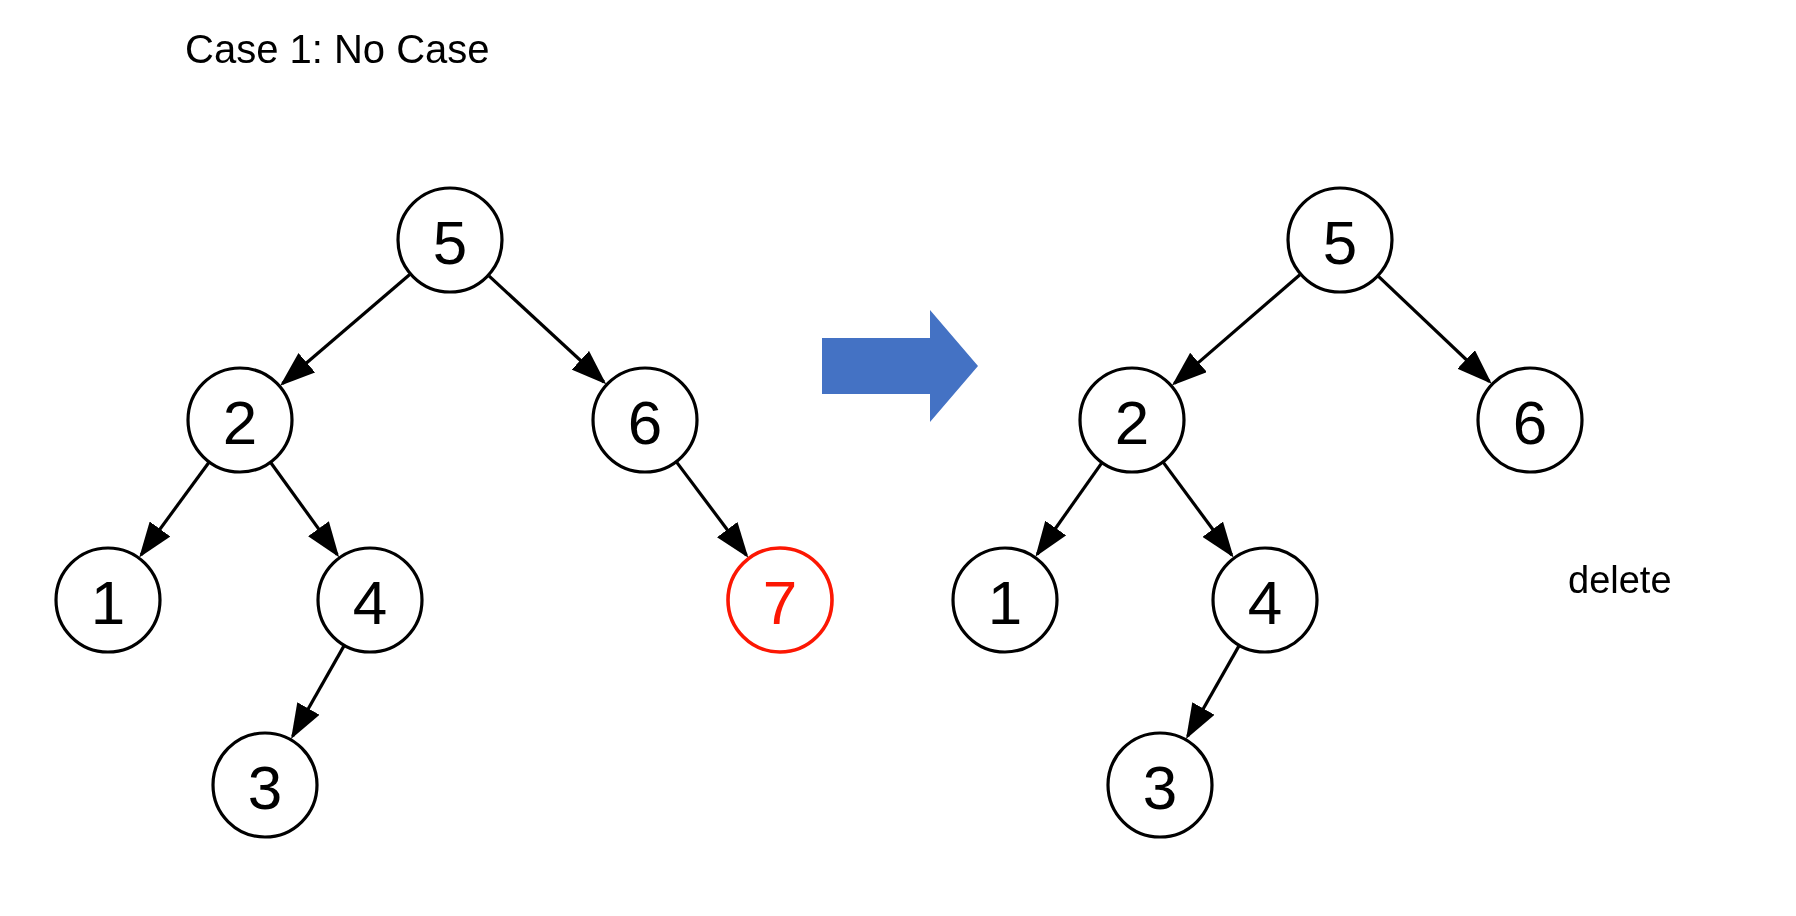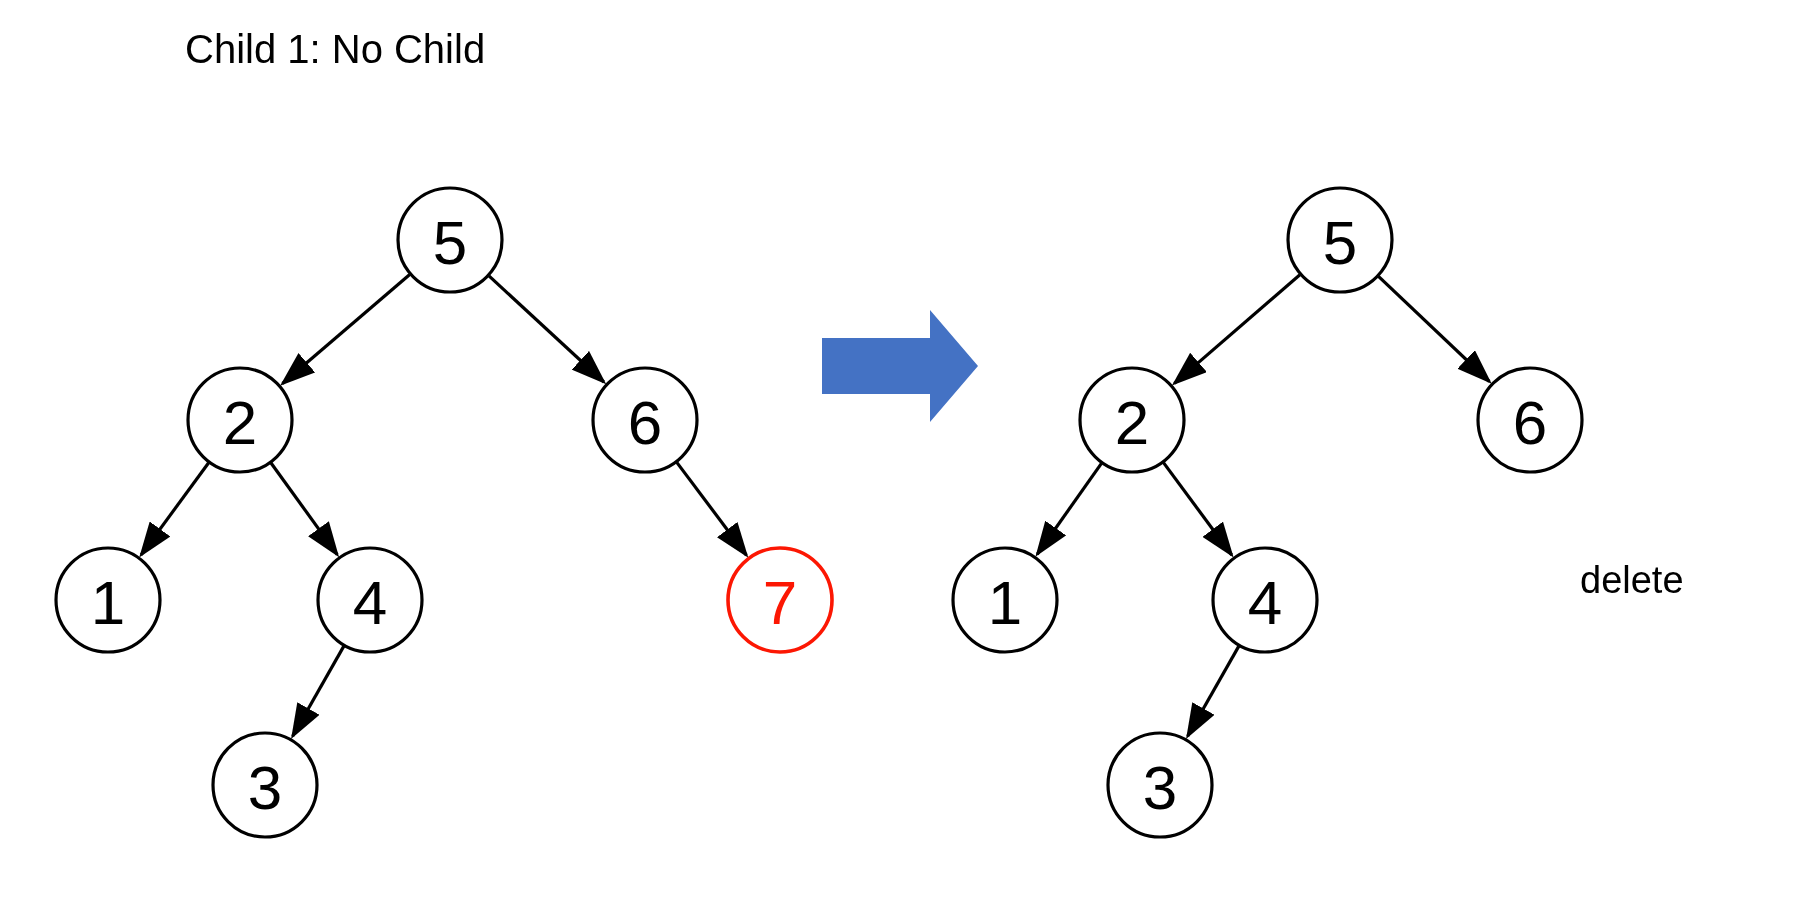--- a/index.html
+++ b/index.html
@@ -30,21 +30,20 @@
   }
   #delete-label {
     position: absolute;
     left: 1568px;
     top: 560px;
     font-size: 38px;
     line-height: 1.1;
     font-weight: 400;
     color: #000000;
     white-space: nowrap;
-    margin-left: 12px;
   }
   svg.diagram-layer {
     position: absolute;
     left: 0;
     top: 0;
     width: 1796px;
     height: 916px;
   }
   .node-circle {
     fill: #ffffff;
@@ -72,21 +71,21 @@
   }
   .flow-arrow {
     fill: #4472c4;
   }
 </style>
 </head>
 <body>
 
 <div id="canvas">
 
-  <div id="slide-title">Child 1: No Child</div>
+  <div id="slide-title">Case 1: No Case</div>
 
   <svg class="diagram-layer" viewBox="0 0 1796 916">
     <defs>
       <marker id="arrowhead" markerWidth="11" markerHeight="8" refX="10" refY="4" orient="auto" markerUnits="strokeWidth">
         <path d="M0,0 L11,4 L0,8 z" fill="#000000"></path>
       </marker>
     </defs>
 
     <g id="edges-before">
         <line x1="409.7594000746393" y1="274.49194279316634" x2="282.5183697324566" y2="383.55568308646576" class="edge-line" marker-end="url(#arrowhead)"></line>

